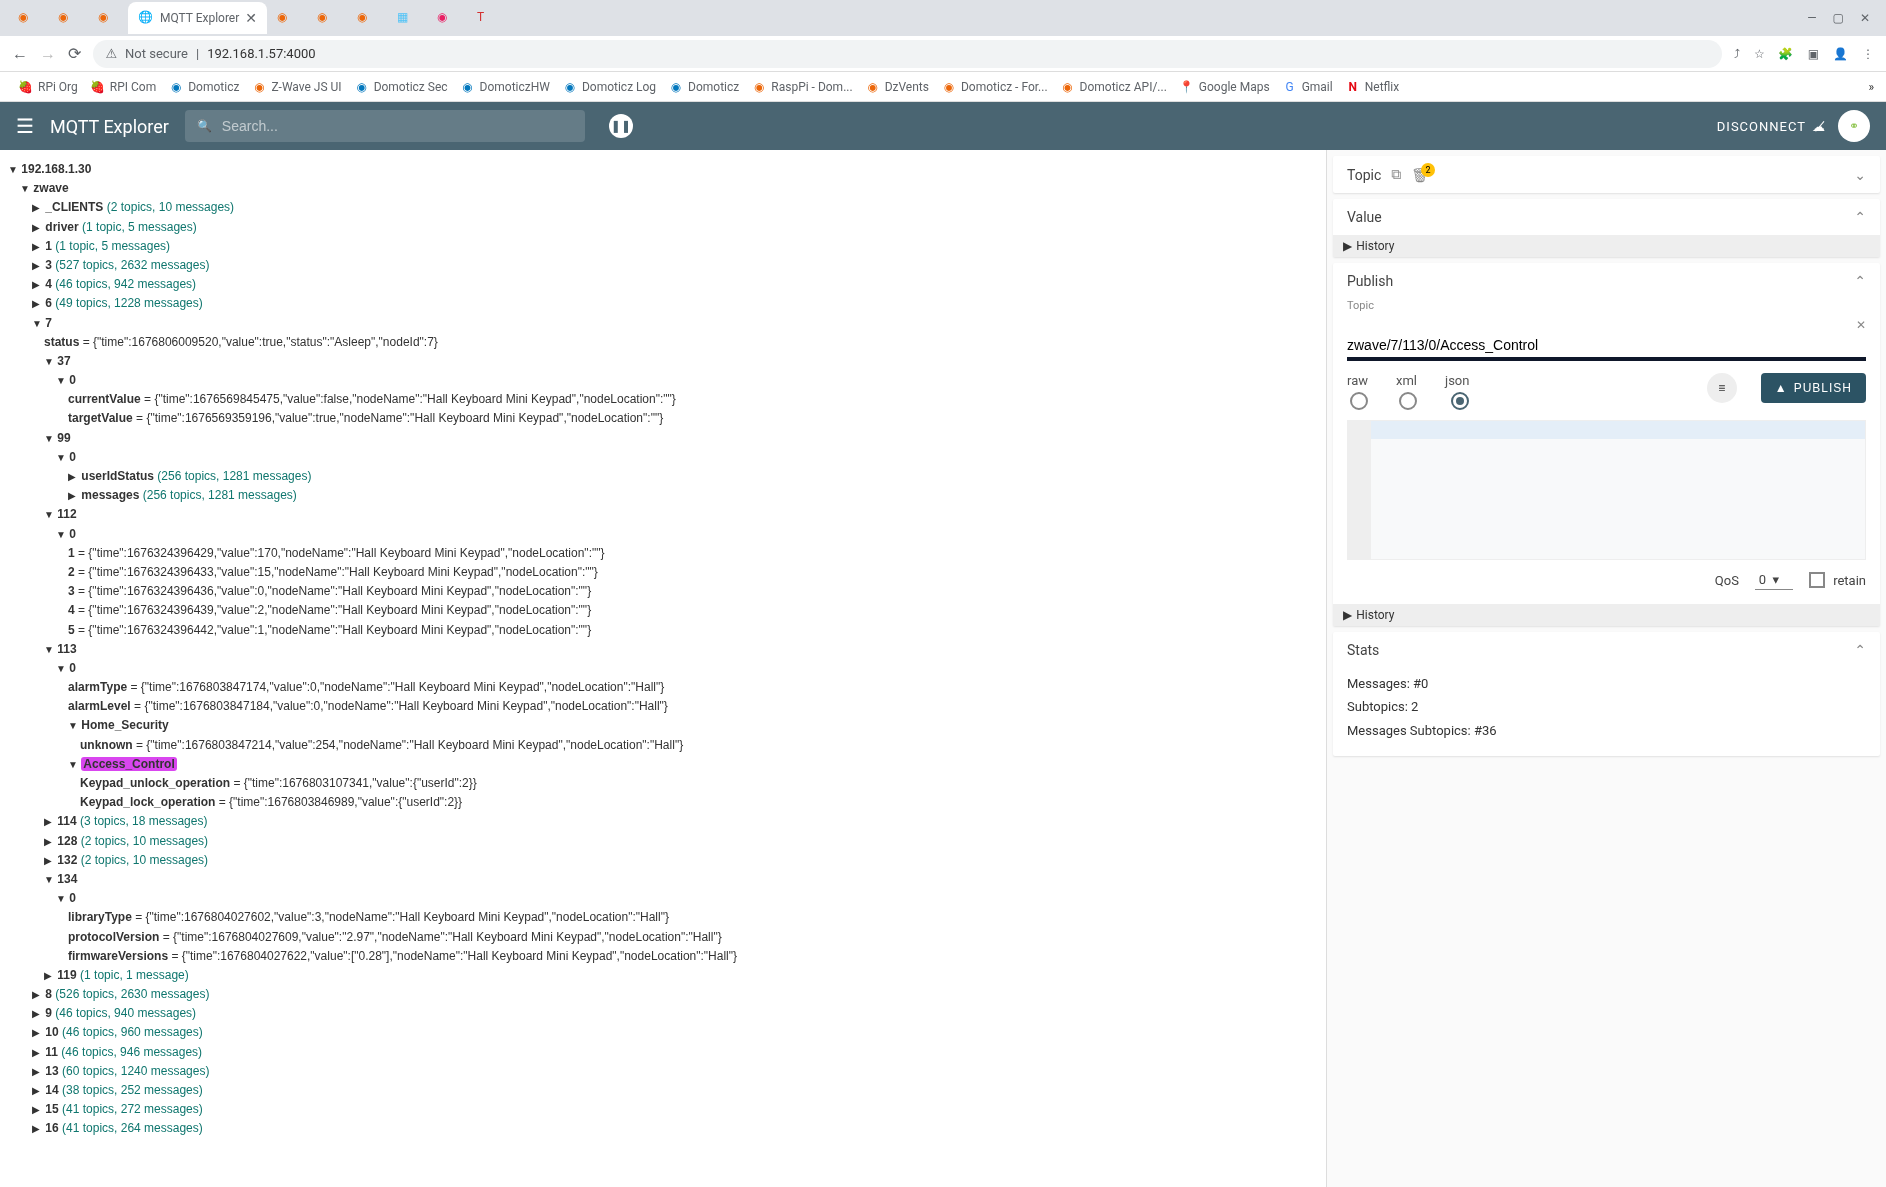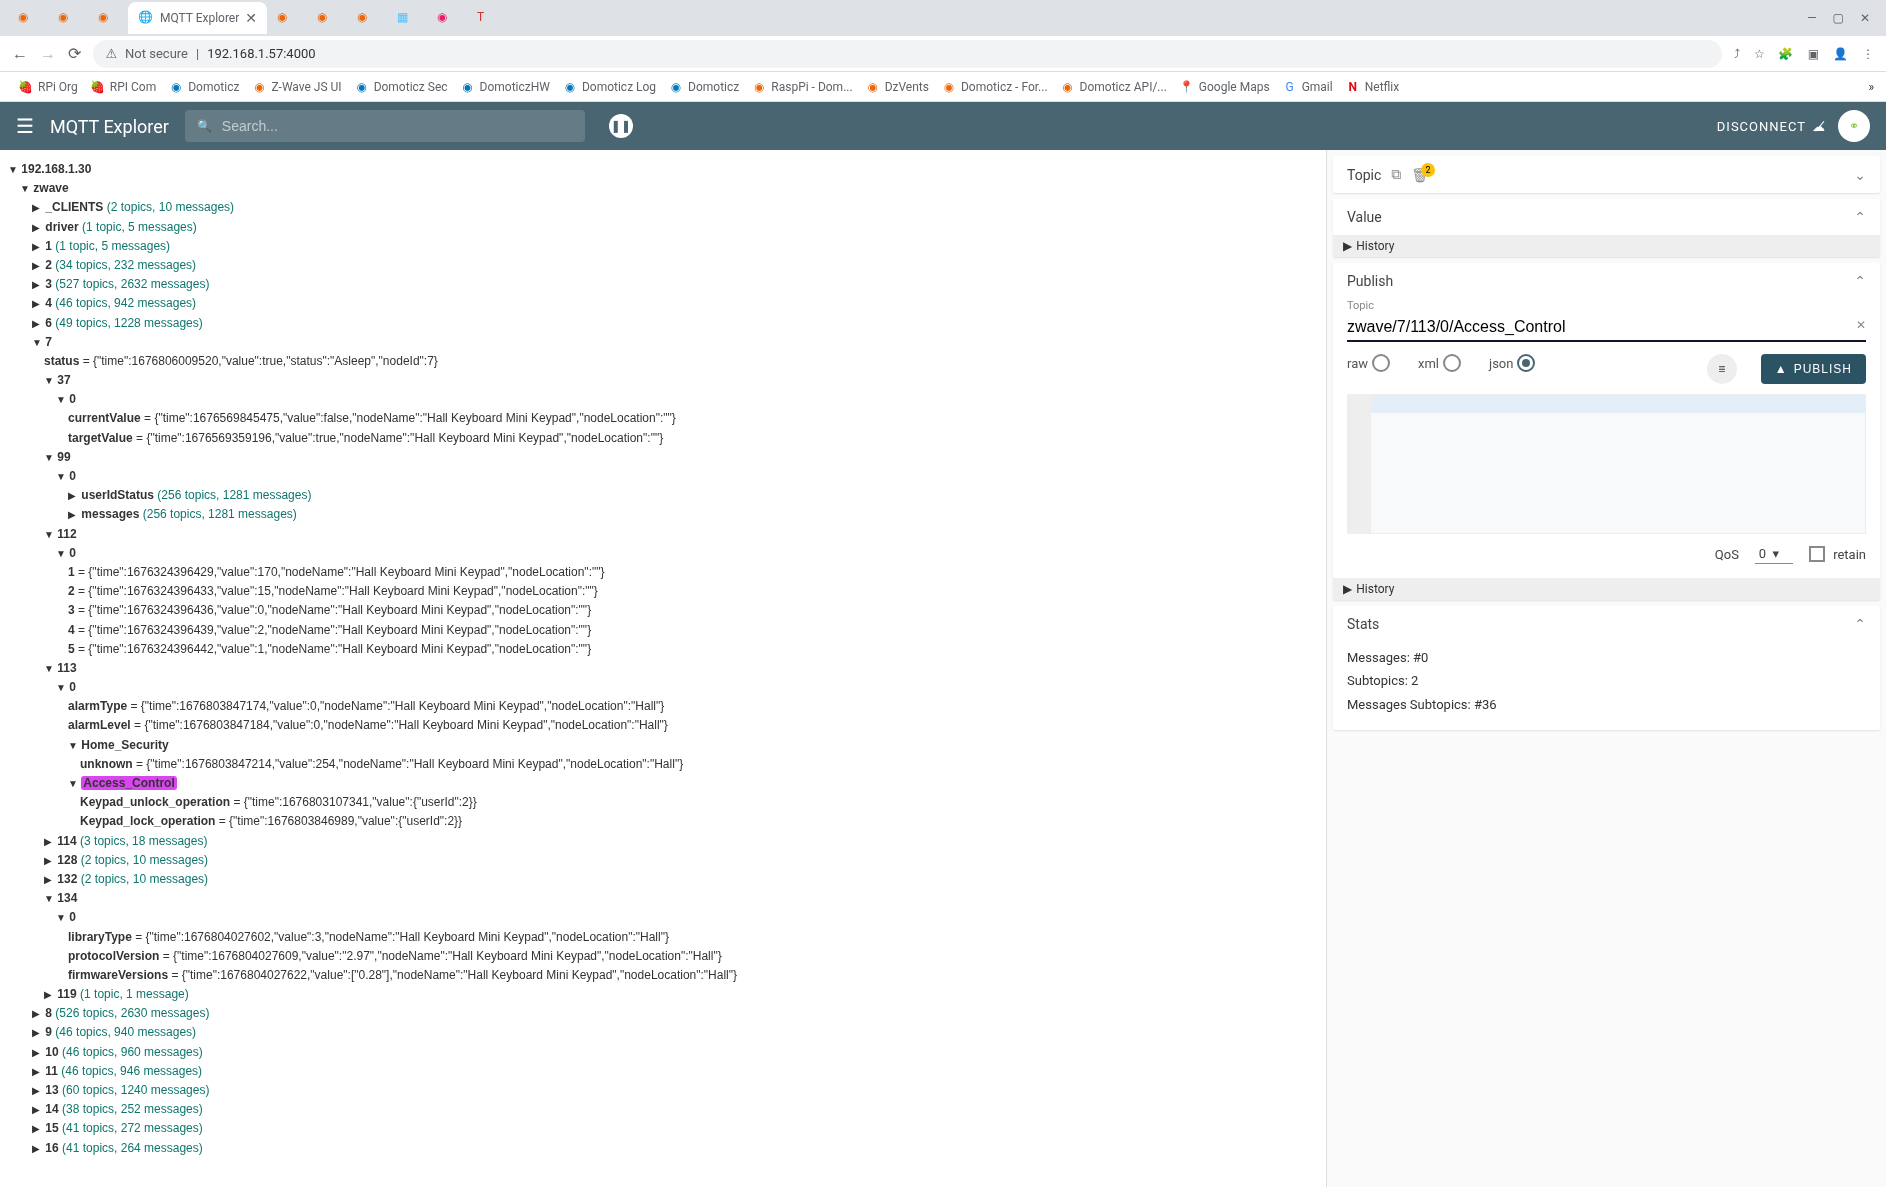--- a/index.html
+++ b/index.html
@@ -63,27 +63,27 @@
     .detail-section { background: #fff; margin: 6px; border-radius: 2px; box-shadow: 0 1px 2px rgba(0,0,0,0.1); }
     .detail-section-header { display: flex; align-items: center; padding: 10px 14px; font-size: 14px; color: #444; cursor: pointer; }
     .detail-section-header .chev { margin-left: auto; color: #888; }
     .detail-section-body { padding: 0 14px 14px; }
     .history-row { background: #eee; padding: 4px 10px; font-size: 12px; display: flex; align-items: center; gap: 4px; }
     .badge { position: absolute; background: #ffc107; color: #000; border-radius: 50%; width: 14px; height: 14px; font-size: 9px; display: flex; align-items: center; justify-content: center; top: -4px; right: -6px; }
     .icon-wrap { position: relative; display: inline-block; }
     .topic-icons { display: flex; gap: 10px; margin-left: 10px; align-items: center; }
     
     .publish-topic-label { font-size: 11px; color: #888; margin-bottom: 2px; }
-    .publish-topic-input { width: 100%; border: none; border-bottom: 2px solid #0f172a; padding: 4px 24px 4px 0; font-size: 16px; outline: none; background: transparent; }
+    .publish-topic-input { width: 100%; border: none; border-bottom: 4px solid #0f172a; padding: 4px 24px 4px 0; font-size: 14px; outline: none; background: transparent; margin-top: 19px; }
     .publish-topic-wrap { position: relative; }
     .publish-topic-clear { position: absolute; right: 0; top: 4px; color: #888; cursor: pointer; }
     
     .format-row { display: flex; align-items: flex-start; margin-top: 12px; gap: 24px; }
     .format-opts { display: flex; gap: 28px; }
-    .format-opt { display: flex; flex-direction: row; align-items: center; gap: 4px; font-size: 13px; color: #555; }
+    .format-opt { display: flex; flex-direction: column; align-items: flex-end; gap: 4px; font-size: 13px; color: #555; }
     .radio { width: 18px; height: 18px; border: 2px solid #888; border-radius: 50%; display: flex; align-items: center; justify-content: center; cursor: pointer; }
     .radio.checked { border-color: #4a6572; }
     .radio.checked .dot { width: 8px; height: 8px; background: #4a6572; border-radius: 50%; }
     .format-btn { width: 30px; height: 30px; border-radius: 50%; background: #eee; display: flex; align-items: center; justify-content: center; margin-left: auto; cursor: pointer; }
     .publish-btn { background: #2c5364; color: #fff; border: none; padding: 8px 14px; border-radius: 4px; font-size: 12px; letter-spacing: 1px; cursor: pointer; display: flex; align-items: center; gap: 6px; }
     
     .payload-editor { width: 100%; height: 140px; border: 1px solid #eee; border-left: 24px solid #eee; margin-top: 10px; background: #f8f9fa; }
     .payload-line1 { height: 18px; background: #e4eef8; }
     
     .publish-footer { display: flex; justify-content: flex-end; align-items: center; gap: 16px; padding-top: 10px; font-size: 13px; color: #444; }
@@ -245,21 +245,20 @@
   </div>
 </div>
 
 <div class="main-layout">
   <div class="tree-panel" id="tree-container">
       <div class="tree-row indent-0"><span class="tree-toggle">▼</span> <span class="tree-label">192.168.1.30</span></div>
       <div class="tree-row indent-1"><span class="tree-toggle">▼</span> <span class="tree-label">zwave</span></div>
       <div class="tree-row indent-2"><span class="tree-toggle">▶</span> <span class="tree-label">_CLIENTS</span><span class="tree-meta"> (2 topics, 10 messages)</span></div>
       <div class="tree-row indent-2"><span class="tree-toggle">▶</span> <span class="tree-label">driver</span><span class="tree-meta"> (1 topic, 5 messages)</span></div>
       <div class="tree-row indent-2"><span class="tree-toggle">▶</span> <span class="tree-label">1</span><span class="tree-meta"> (1 topic, 5 messages)</span></div>
-      <div class="tree-row indent-2"><span class="tree-toggle">▶</span> <span class="tree-label">2</span><span class="tree-meta"> (34 topics, 232 messages)</span></div>
       <div class="tree-row indent-2"><span class="tree-toggle">▶</span> <span class="tree-label">3</span><span class="tree-meta"> (527 topics, 2632 messages)</span></div>
       <div class="tree-row indent-2"><span class="tree-toggle">▶</span> <span class="tree-label">4</span><span class="tree-meta"> (46 topics, 942 messages)</span></div>
       <div class="tree-row indent-2"><span class="tree-toggle">▶</span> <span class="tree-label">6</span><span class="tree-meta"> (49 topics, 1228 messages)</span></div>
       <div class="tree-row indent-2"><span class="tree-toggle">▼</span> <span class="tree-label">7</span></div>
       <div class="tree-row indent-3"><span class="tree-label">status</span><span class="tree-val"> = {"time":1676806009520,"value":true,"status":"Asleep","nodeId":7}</span></div>
       <div class="tree-row indent-3"><span class="tree-toggle">▼</span> <span class="tree-label">37</span></div>
       <div class="tree-row indent-4"><span class="tree-toggle">▼</span> <span class="tree-label">0</span></div>
       <div class="tree-row indent-5"><span class="tree-label">currentValue</span><span class="tree-val"> = {"time":1676569845475,"value":false,"nodeName":"Hall Keyboard Mini Keypad","nodeLocation":""}</span></div>
       <div class="tree-row indent-5"><span class="tree-label">targetValue</span><span class="tree-val"> = {"time":1676569359196,"value":true,"nodeName":"Hall Keyboard Mini Keypad","nodeLocation":""}</span></div>
       <div class="tree-row indent-3"><span class="tree-toggle">▼</span> <span class="tree-label">99</span></div>

